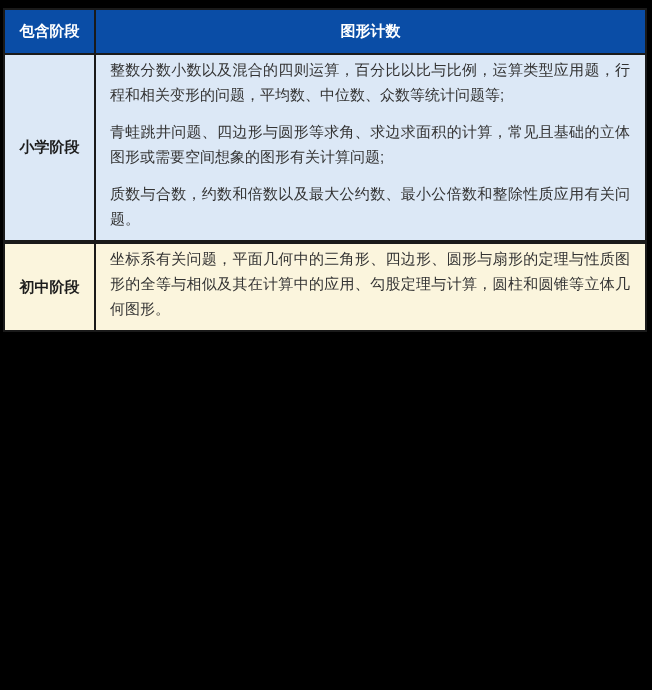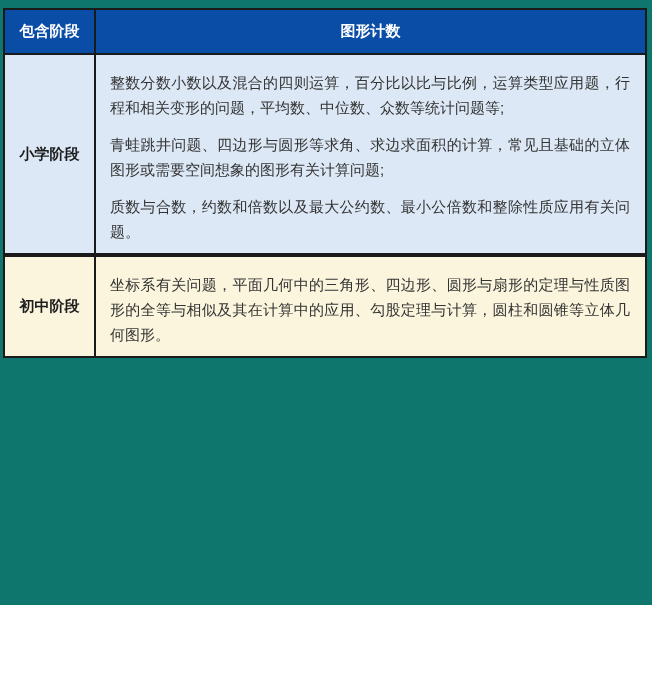--- a/index.html
+++ b/index.html
@@ -4,22 +4,22 @@
 <style>
   html, body {
     margin: 0;
     padding: 0;
     background: #ffffff;
     font-family: "Liberation Sans", "DejaVu Sans", sans-serif;
   }
   .viewport {
     position: relative;
     width: 652px;
-    height: 605px;
-    background: #0f766e;
+    height: 690px;
+    background: #000000;
     overflow: hidden;
   }
   .exam-table {
     position: absolute;
     left: 3px;
     top: 8px;
     width: 644px;
     border: 2px solid #1a1a1a;
     box-sizing: border-box;
   }
@@ -40,21 +40,21 @@
     text-align: center;
     box-sizing: border-box;
     font-size: 15px;
     font-weight: bold;
     color: #1c1c1c;
     padding: 4px 6px;
   }
   .cell-detail {
     flex: 1 1 auto;
     box-sizing: border-box;
-    padding: 15px 15px 9px 14px;
+    padding: 2px 15px 9px 14px;
   }
   .header-row {
     background: #0a4da6;
     height: 43px;
   }
   .header-row .cell-stage {
     color: #ffffff;
     border-right-color: #1a1a1a;
   }
   .header-row .cell-detail {

